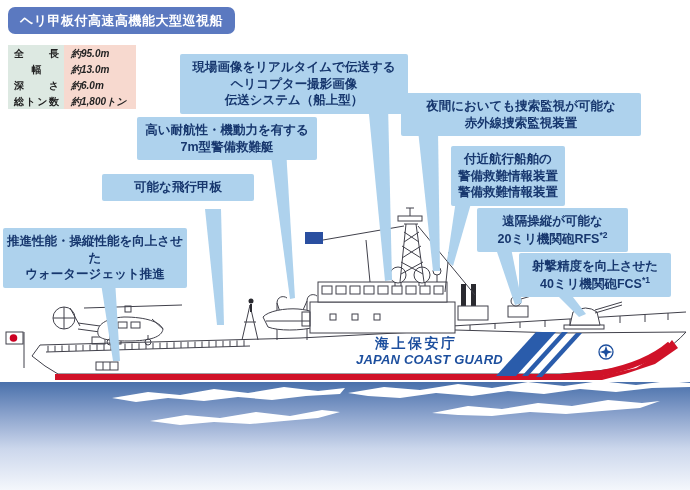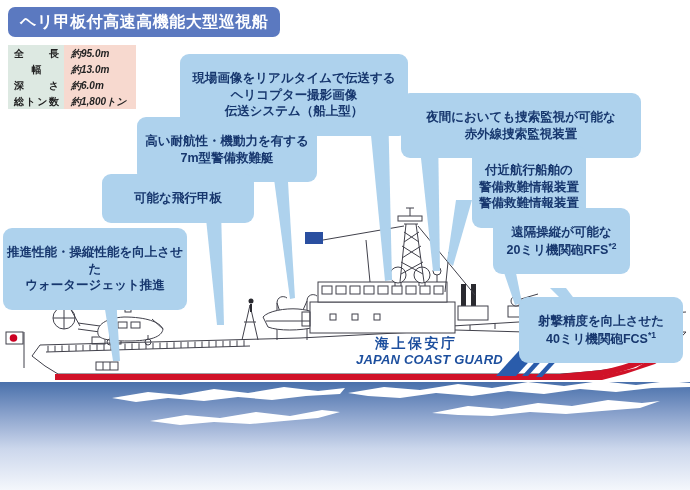--- a/index.html
+++ b/index.html
@@ -1,35 +1,35 @@
 <!DOCTYPE html>
 <html style="--title-bar: #5b79c0; --bubble: #aed2ed; --bubble-text: #17376e; --spec-green: #dde9e2; --spec-pink: #f7d9cf; --accent-red: #d01228; --name-blue: #1d4f9e; --stripe-blue: #2a5cab; --sea-top: #4970ab; --sea-bottom: #f4f7fc; --flag-red: #cc0022; --flag-blue: #2a4fa0; --line: #41414b;"><head>
 <meta charset="utf-8">
 <style>
   html,body{margin:0;padding:0;background:#fff;}
   .canvas{position:relative;width:690px;height:490px;background:#fff;overflow:hidden;
           font-family:"Liberation Sans",sans-serif;}
   .scene{position:absolute;left:0;top:0;z-index:1;}
   
   .title{position:absolute;left:8px;top:7px;z-index:4;background:var(--title-bar);
-         color:#fff;font-size:16px;font-weight:700;letter-spacing:.5px;
+         color:#fff;font-size:13px;font-weight:700;letter-spacing:.5px;
          padding:5px 12px 4px;border-radius:7px;}
   
   .specs{position:absolute;left:8px;top:45px;z-index:4;display:grid;
          grid-template-columns:56px 72px;grid-auto-rows:16px;font-size:10px;
          font-weight:700;color:#222;}
   .spec-label{background:var(--spec-green);padding:1px 5px 0 6px;
               text-align:justify;text-align-last:justify;box-sizing:border-box;line-height:15px;}
   .spec-label.single{text-align:center;text-align-last:center;}
   .spec-value{background:var(--spec-pink);padding:1px 2px 0 7px;box-sizing:border-box;
               line-height:15px;white-space:nowrap;font-style:italic;}
   
   .callout{position:absolute;z-index:3;background:var(--bubble);color:var(--bubble-text);
            font-size:12.5px;font-weight:700;line-height:1.32;text-align:center;
-           border-radius:9px;padding:16px 4px;box-sizing:border-box;}
+           border-radius:2px;padding:5px 4px;box-sizing:border-box;}
   .callout sup{font-size:8.5px;font-weight:700;}
   
   .ship-name-jp{position:absolute;left:375px;top:335px;z-index:2;color:var(--name-blue);
                 font-size:14px;font-weight:700;letter-spacing:2.5px;white-space:nowrap;}
   .ship-name-en{position:absolute;left:356px;top:352px;z-index:2;color:var(--name-blue);
                 font-size:13px;font-weight:700;font-style:italic;letter-spacing:.2px;white-space:nowrap;}
   
   .ln{stroke:var(--line);fill:none;stroke-width:1;}
   .lnf{stroke:var(--line);fill:#fff;stroke-width:1;}
   .dk{fill:#2a2a30;stroke:none;}
@@ -223,32 +223,32 @@
   <div class="callout" style="left:137px;top:117px;width:180px;">
     <div>高い耐航性・機動力を有する</div>
     <div>7m型警備救難艇</div>
   </div>
 
   <div class="callout" style="left:401px;top:93px;width:240px;">
     <div>夜間においても捜索監視が可能な</div>
     <div>赤外線捜索監視装置</div>
   </div>
 
-  <div class="callout" style="left:472px;top:146px;width:114px;">
+  <div class="callout" style="left:451px;top:146px;width:114px;">
     <div>付近航行船舶の</div>
     <div>警備救難情報装置</div>
     <div>警備救難情報装置</div>
   </div>
 
-  <div class="callout" style="left:477px;top:208px;width:137px;margin-left:16px;">
+  <div class="callout" style="left:477px;top:208px;width:151px;">
     <div>遠隔操縦が可能な</div>
     <div><span>20ミリ機関砲RFS</span><sup>*2</sup></div>
   </div>
 
-  <div class="callout" style="left:519px;top:253px;width:164px;margin-top:44px;">
+  <div class="callout" style="left:519px;top:253px;width:152px;">
     <div>射撃精度を向上させた</div>
     <div><span>40ミリ機関砲FCS</span><sup>*1</sup></div>
   </div>
 
   <div class="callout" style="left:102px;top:174px;width:152px;">
     <div>可能な飛行甲板</div>
   </div>
 
   <div class="callout" style="left:3px;top:228px;width:184px;">
     <div>推進性能・操縦性能を向上させた</div>

